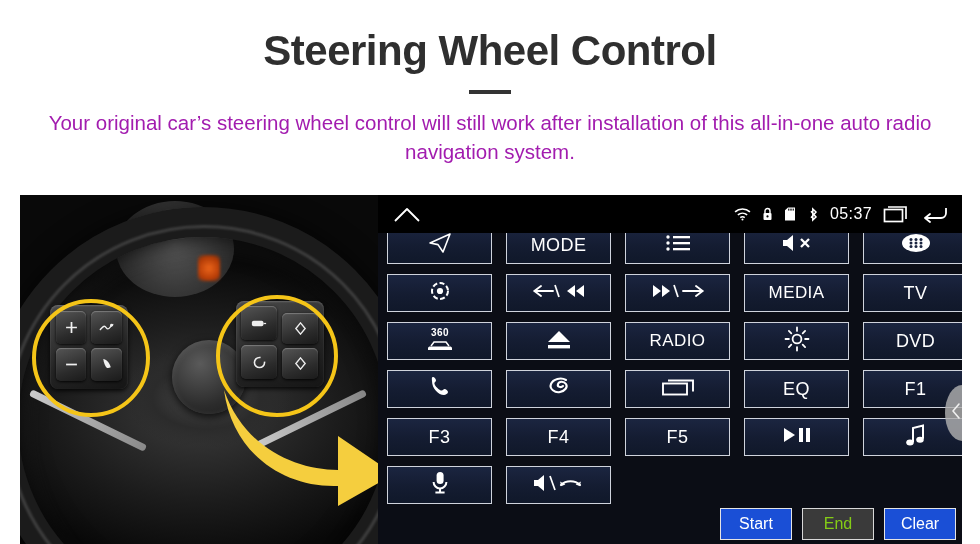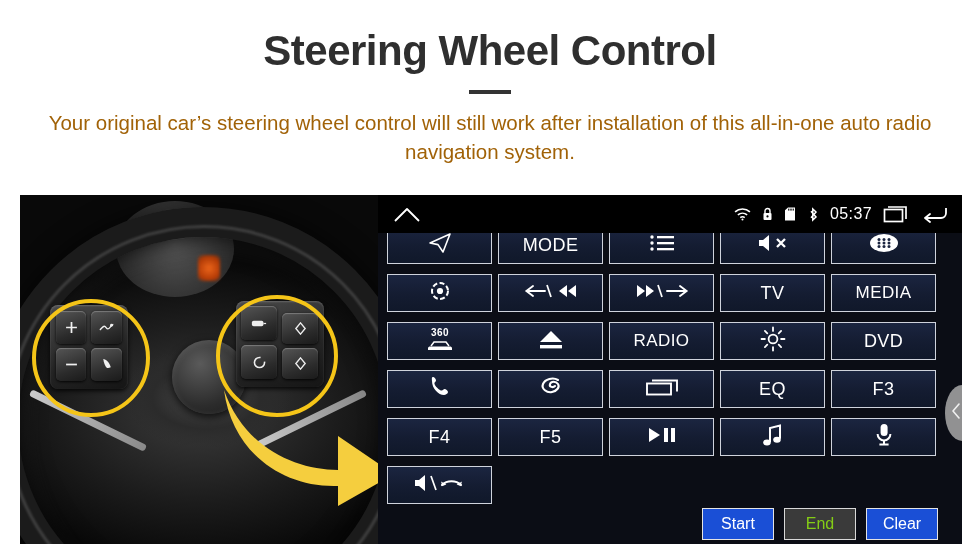--- a/index.html
+++ b/index.html
@@ -17,21 +17,21 @@
   .page-title {
     font-size: 42px; font-weight: bold; color: #2f2f2f;
     letter-spacing: -0.5px; line-height: 1.1;
   }
   .title-divider {
     width: 42px; height: 4px; background: #333;
     margin: 16px auto 0;
   }
   .subtitle {
     margin: 14px auto 0; width: 910px;
-    font-size: 20.5px; color: #a16207; line-height: 1.42;
+    font-size: 20.5px; color: #a21caf; line-height: 1.42;
     font-weight: 400;
   }
 
   
   .content {
     position: absolute; left: 20px; top: 195px;
     width: 942px; height: 349px;
     display: flex;
   }
 
@@ -128,21 +128,21 @@
   .sb-right { display: flex; align-items: center; gap: 11px; }
   .sb-time { font-size: 16px; letter-spacing: .4px; color: #fff; }
   .sb-ico { display: inline-flex; align-items: center; justify-content: center; }
 
   .grid-clip { position: relative; height: 273px; overflow: hidden; }
   .btn-grid {
     position: absolute; left: 9px; top: -7px;
     display: grid;
     grid-template-columns: repeat(5, 105px);
     grid-auto-rows: 38px;
-    gap: 10px 6px;
+    gap: 10px 14px;
   }
   .gbtn {
     border: 1.5px solid #cfd3dc;
     background: linear-gradient(180deg,#1b2540 0%, #141c31 55%, #10182a 100%);
     color: #ffffff;
     display: flex; align-items: center; justify-content: center;
     font-size: 18px; letter-spacing: .4px;
     user-select: none;
   }
   .gbtn.sm { font-size: 17px; }
@@ -151,21 +151,21 @@
     position: absolute; right: -17px; top: 152px;
     width: 34px; height: 56px; border-radius: 50%;
     background: rgba(175,175,175,.82);
     display: flex; align-items: center; justify-content: center;
   }
   .side-handle svg { margin-right: 12px; }
 
   .bottombar {
     position: absolute; left: 0; bottom: 0; width: 584px; height: 40px;
     display: flex; justify-content: flex-end; align-items: center;
-    gap: 10px; padding-right: 24px;
+    gap: 10px; padding-right: 6px;
     background: #0b0d15;
   }
   .abtn {
     width: 72px; height: 32px; border: 1.5px solid #e4e4e4;
     display: flex; align-items: center; justify-content: center;
     font-size: 16px; color: #fff; background: #1a4fd6;
   }
   .abtn.disabled { background: #3a3a3a; color: #84cc16; border-color: #d8d8d8; }
 </style>
 </head>
@@ -371,22 +371,22 @@
           </div>
           <div class="gbtn">
             <span>
               <svg width="56" height="18" viewBox="0 0 56 18">
                 <path d="M3 3v12l8-6zM12 3v12l8-6z" fill="#fff"></path>
                 <path d="M28 15L24 3" stroke="#fff" stroke-width="1.7"></path>
                 <path d="M33 9h19M46 4l6.6 5L46 14" stroke="#fff" stroke-width="1.9" fill="none" stroke-linecap="round"></path>
               </svg>
             </span>
           </div>
+          <div class="gbtn sm">MEDIA</div>
           <div class="gbtn">TV</div>
-          <div class="gbtn sm">MEDIA</div>
 
           <div class="gbtn">
             <span>
               <svg width="34" height="28" viewBox="0 0 34 28">
                 <text x="17" y="11" font-size="10" font-family="Liberation Sans, sans-serif" font-weight="bold" fill="#fff" text-anchor="middle">360</text>
                 <path d="M5 23c0-1 1.2-1.6 2-1.6h20c.8 0 2 .6 2 1.6v2H5z" fill="#fff"></path>
                 <path d="M8 21l3-4h12l3 4" stroke="#fff" stroke-width="1.5" fill="none"></path>
               </svg>
             </span>
           </div>
@@ -428,20 +428,21 @@
           </div>
           <div class="gbtn">
             <span>
               <svg width="34" height="20" viewBox="0 0 34 20">
                 <rect x="2" y="6.5" width="24" height="11" stroke="#fff" stroke-width="1.9" fill="none"></rect>
                 <path d="M7 3.5h25v11" stroke="#fff" stroke-width="1.9" fill="none"></path>
               </svg>
             </span>
           </div>
           <div class="gbtn">EQ</div>
+          <div class="gbtn">F1</div>
 
           <div class="gbtn">F3</div>
           <div class="gbtn">F4</div>
           <div class="gbtn">F5</div>
           <div class="gbtn">
             <span>
               <svg width="34" height="18" viewBox="0 0 34 18">
                 <path d="M4 2v14l11-7z" fill="#fff"></path>
                 <rect x="19" y="2" width="4" height="14" fill="#fff"></rect>
                 <rect x="26" y="2" width="4" height="14" fill="#fff"></rect>

